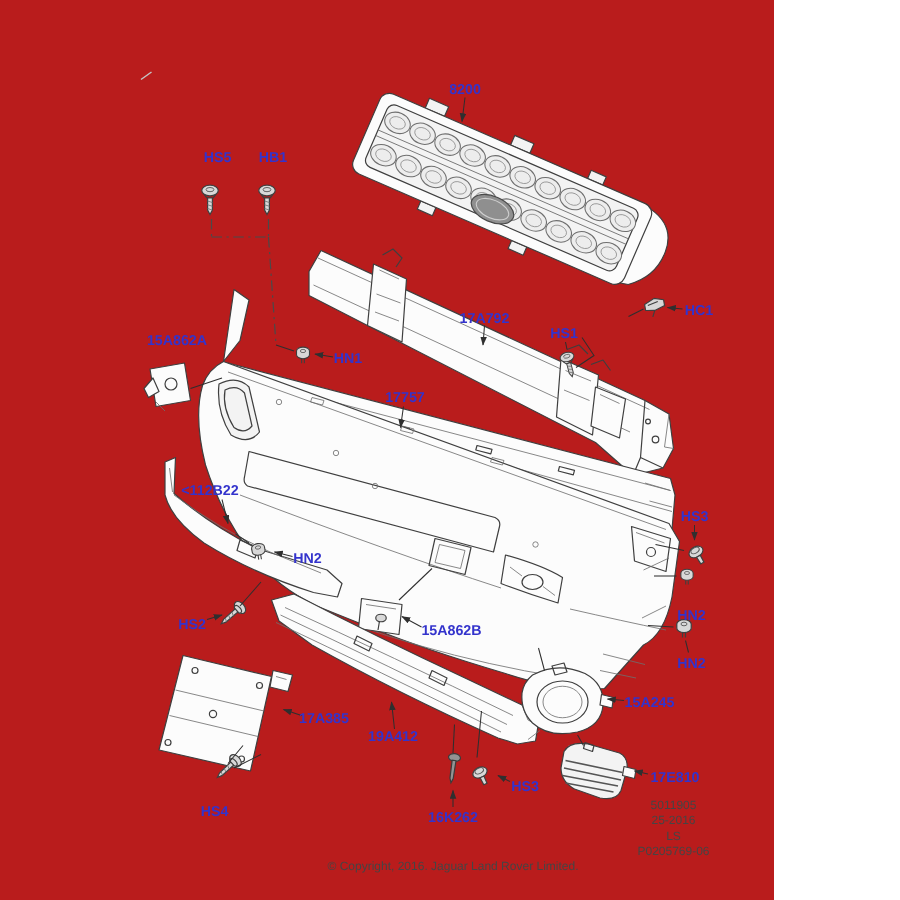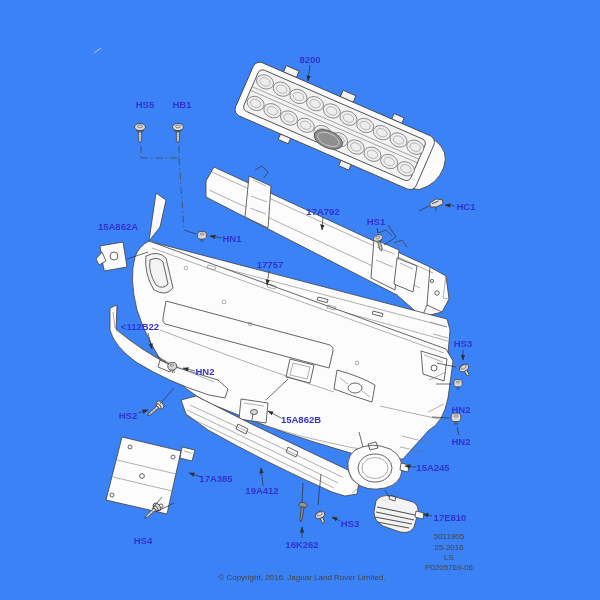--- a/index.html
+++ b/index.html
@@ -1,16 +1,16 @@
 <!DOCTYPE html>
 <html><head>
 <meta charset="utf-8">
 <style>
   html,body{margin:0;padding:0;background:#ffffff;}
-  .stage{position:relative;width:600px;height:600px;background:#3b82f6;overflow:hidden;
+  .stage{position:relative;width:516px;height:600px;background:#b91c1c;overflow:hidden;
          font-family:"Liberation Sans",sans-serif;}
   svg{display:block}
   .p  {fill:#fcfcfc;stroke:#3f3f3f;stroke-width:.8;stroke-linejoin:round;}
   .p2 {fill:#f3f3f3;stroke:#3f3f3f;stroke-width:.8;stroke-linejoin:round;}
   .ln {fill:none;stroke:#3f3f3f;stroke-width:.8;stroke-linejoin:round;}
   .lt {fill:none;stroke:#6f6f6f;stroke-width:.55;}
   .lnf{fill:none;stroke:#555;stroke-width:.6;}
   .fst{fill:#d8d8d8;stroke:#3f3f3f;stroke-width:.8;}
   .fstd{fill:#939393;stroke:#3a3a3a;stroke-width:.8;}
   .ld {fill:none;stroke:#2f2f2f;stroke-width:.7;}

